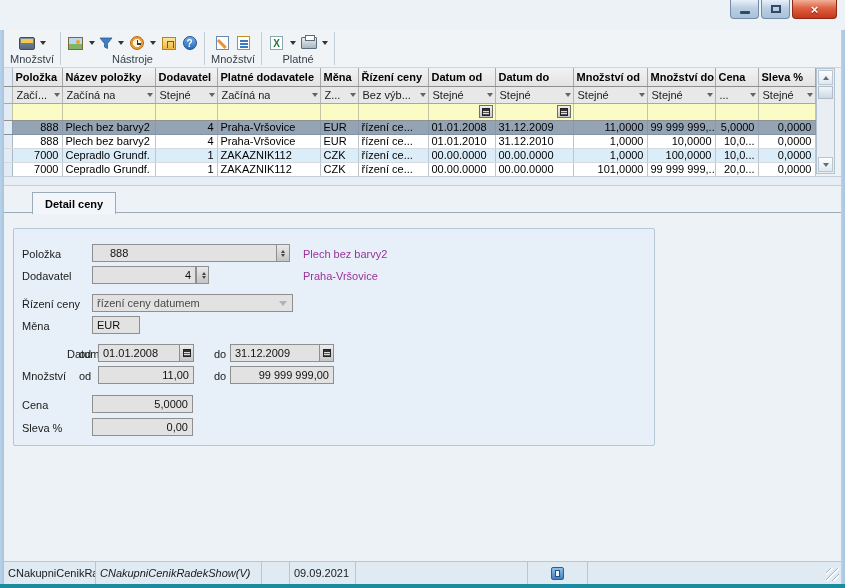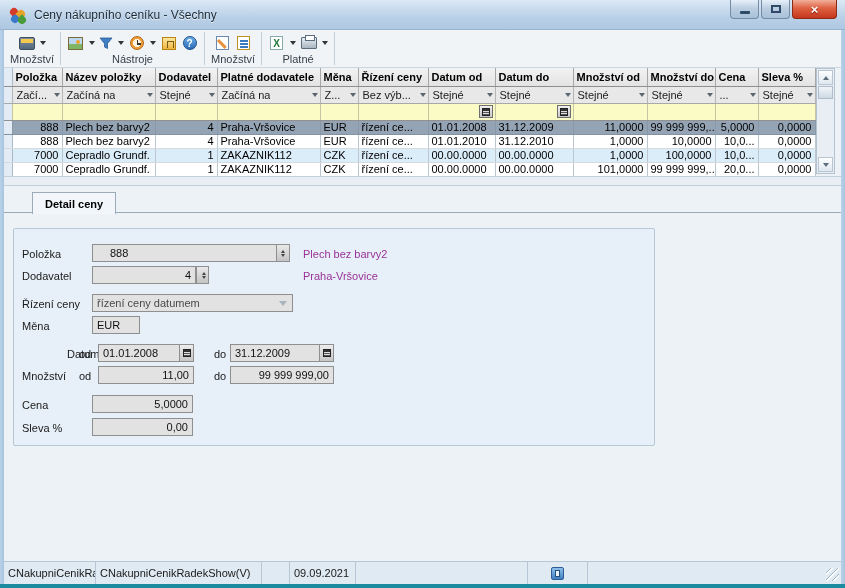--- a/index.html
+++ b/index.html
@@ -138,29 +138,20 @@
   .ic-excel { width:13px; height:14px; background:#fff; border:1px solid #8aa; color:#1e7a38; font-size:10px; font-weight:bold;
     display:flex; align-items:center; justify-content:center; }
   .ic-print { width:16px; height:12px; background:linear-gradient(#e8edf2,#aab6c2); border:1px solid #5c6c7c; border-radius:1px; position:relative;}
   .ic-print::before { content:""; position:absolute; left:3px; top:-3px; width:8px; height:4px; background:#fff; border:1px solid #5c6c7c;}
 </style>
 </head>
 <body>
 
 <div class="window">
 
-  <div class="titlebar">
-    <span class="appicon">
-        <i class="p1"></i>
-        <i class="p2"></i>
-        <i class="p3"></i>
-        <i class="p4"></i>
-      </span>
-    <span class="titletext">Ceny nákupního ceníku  - Všechny</span>
-  </div>
   <div class="winbtns">
     <div class="wbtn">
         <span class="glyph-min"></span>
       </div>
     <div class="wbtn">
         <span class="glyph-max"></span>
       </div>
     <div class="wbtn close">
         <span>×</span>
       </div>
@@ -517,21 +508,21 @@
     <span class="val r">5,0000</span>
   </div>
 
   <div class="flabel" style="left:22px; top:419px;">Sleva %</div>
   <div class="ffield" style="left:92px; top:418px; width:101px;">
     <span class="val r">0,00</span>
   </div>
 
   <div class="statusbar">
     <div class="scell" style="width:92px;">CNakupniCenikRade</div>
-    <div class="scell" style="width:166px;">CNakupniCenikRadekShow(V)</div>
+    <div class="scell" style="width:166px;font-style:italic;">CNakupniCenikRadekShow(V)</div>
     <div class="scell" style="width:28px;"></div>
     <div class="scell" style="width:66px;">09.09.2021</div>
     <div class="scell" style="width:172px;"></div>
     <div class="scell" style="width:60px;">
       <span class="sico">
           <i></i>
         </span>
     </div>
     <div class="scell last" style="flex:1;">
       <span class="grip"></span>

